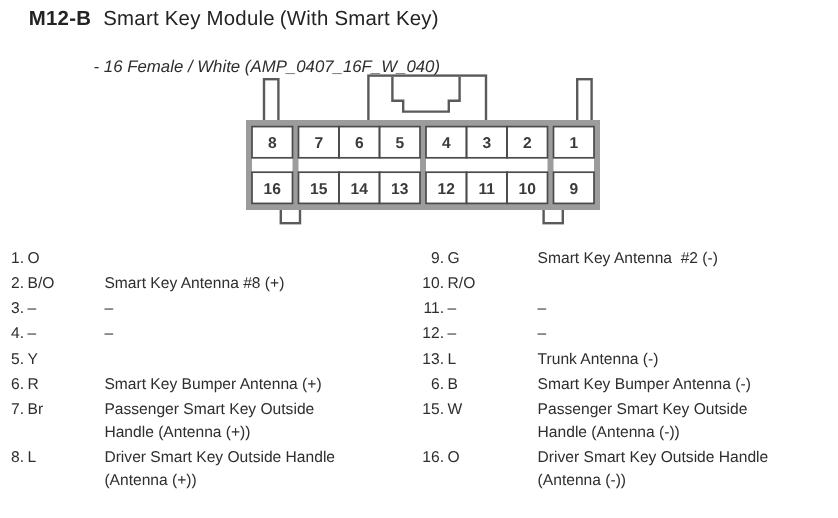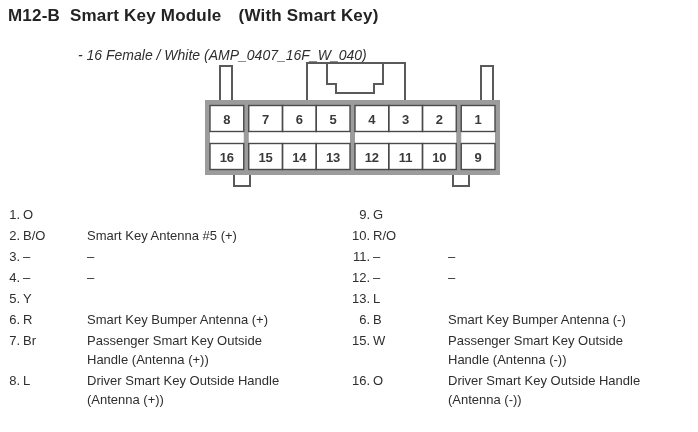--- a/index.html
+++ b/index.html
@@ -2,23 +2,23 @@
 <html><head>
 <meta charset="utf-8">
 <style>
   html,body{margin:0;padding:0;background:#fff;}
   #page{position:relative;width:698px;height:432px;background:#ffffff;overflow:hidden;
         font-family:"Liberation Sans",sans-serif;color:#2e2e2e;}
 
   
   .hdr{position:absolute;left:8px;top:6px;white-space:nowrap;}
   .hdr .line1{font-size:17px;line-height:20px;letter-spacing:.2px;color:#232323;}
-  .hdr .code{font-weight:700;margin-right:10px;}
-  .hdr .name{font-weight:700;margin-right:17px;}
-  .hdr .suffix{font-weight:700;}
+  .hdr .code{font-weight:700;margin-right:10px;margin-left:16px;}
+  .hdr .name{font-weight:400;margin-right:4px;}
+  .hdr .suffix{font-weight:400;}
   .hdr .line2{font-size:14px;line-height:17px;margin-top:21px;padding-left:70px;color:#2e2e2e;font-style:italic;}
 
   
   #connector{position:absolute;left:190px;top:55px;width:320px;height:140px;}
   #connector text{font:700 13px "Liberation Sans",sans-serif;fill:#3a3a3a;}
 
   
   .pin-col{position:absolute;top:205px;font-size:13px;color:#2e2e2e;}
   .col-left{left:-2px;width:350px;}
   .col-right{left:348px;width:350px;}
@@ -93,21 +93,21 @@
   </svg>
 
   <div class="pin-col col-left">
       <div class="row">
         <span class="num">1.</span>
         <span class="color">O</span>
       </div>
       <div class="row">
         <span class="num">2.</span>
         <span class="color">B/O</span>
-        <span class="desc">Smart Key Antenna #5 (+)</span>
+        <span class="desc">Smart Key Antenna #8 (+)</span>
       </div>
       <div class="row">
         <span class="num">3.</span>
         <span class="color">–</span>
         <span class="desc">–</span>
       </div>
       <div class="row">
         <span class="num">4.</span>
         <span class="color">–</span>
         <span class="desc">–</span>
@@ -131,38 +131,40 @@
         <span class="num">8.</span>
         <span class="color">L</span>
         <span class="desc">Driver Smart Key Outside Handle
 (Antenna (+))</span>
       </div>
     </div>
   <div class="pin-col col-right">
       <div class="row">
         <span class="num">9.</span>
         <span class="color">G</span>
+        <span class="desc">Smart Key Antenna  #2 (-)</span>
       </div>
       <div class="row">
         <span class="num">10.</span>
         <span class="color">R/O</span>
       </div>
       <div class="row">
         <span class="num">11.</span>
         <span class="color">–</span>
         <span class="desc">–</span>
       </div>
       <div class="row">
         <span class="num">12.</span>
         <span class="color">–</span>
         <span class="desc">–</span>
       </div>
       <div class="row">
         <span class="num">13.</span>
         <span class="color">L</span>
+        <span class="desc">Trunk Antenna (-)</span>
       </div>
       <div class="row">
         <span class="num">6.</span>
         <span class="color">B</span>
         <span class="desc">Smart Key Bumper Antenna (-)</span>
       </div>
       <div class="row">
         <span class="num">15.</span>
         <span class="color">W</span>
         <span class="desc">Passenger Smart Key Outside

